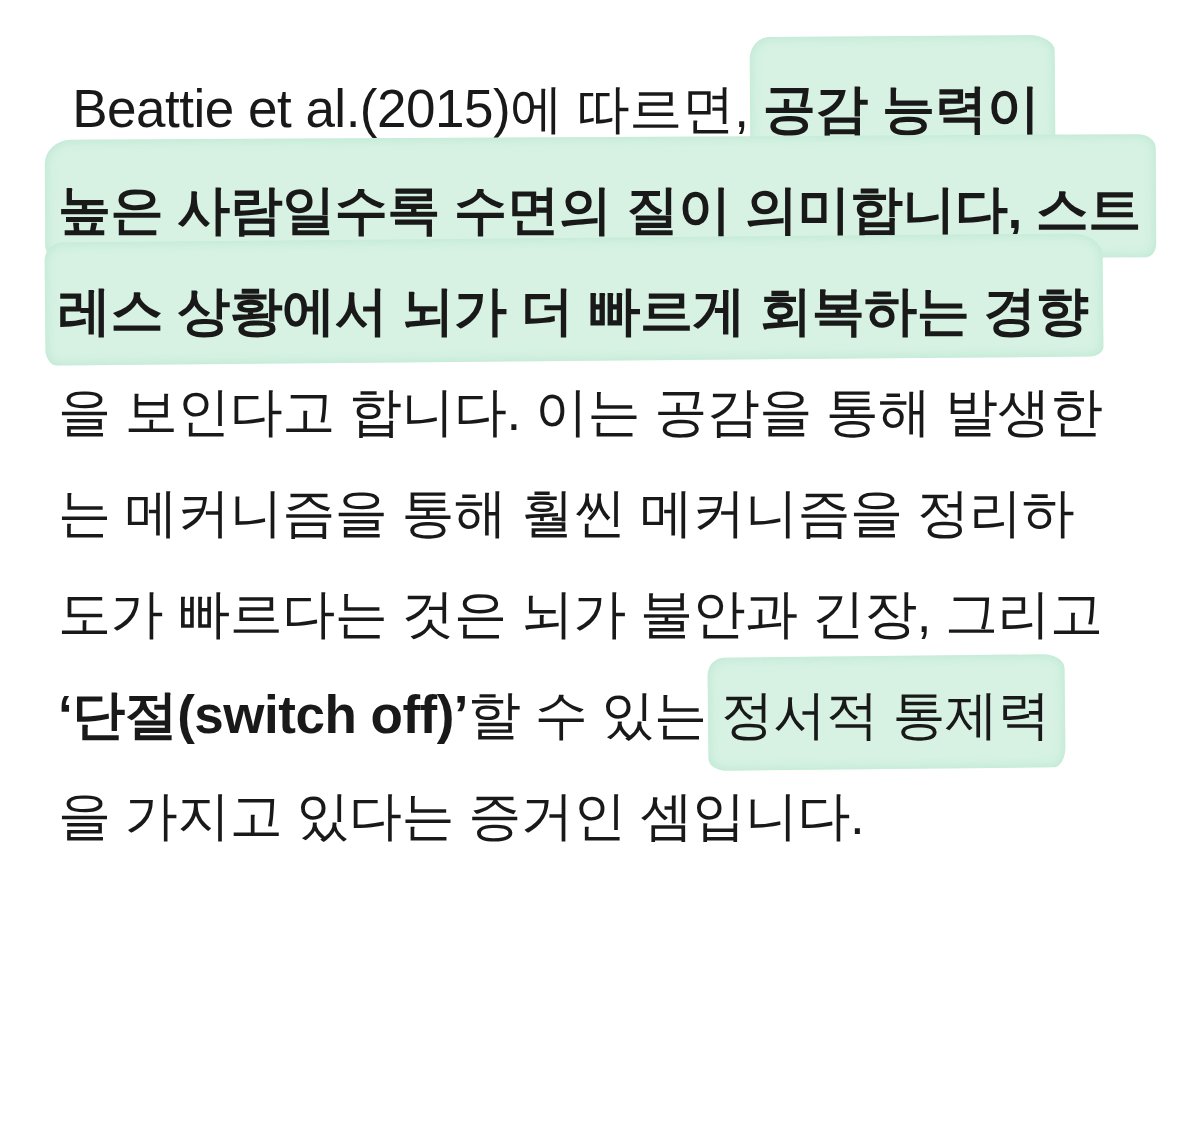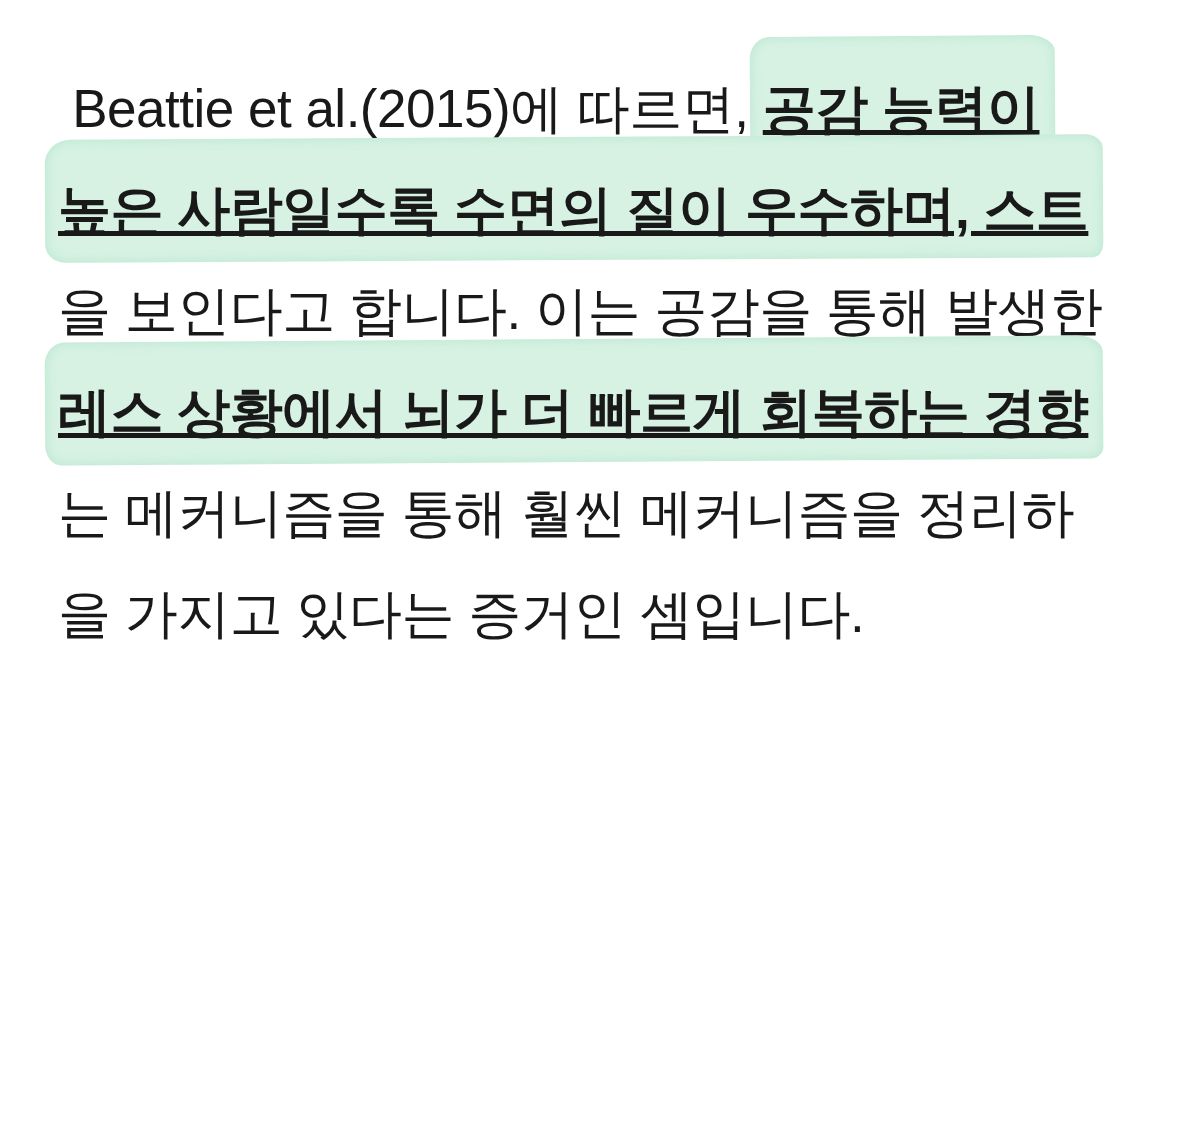--- a/index.html
+++ b/index.html
@@ -25,21 +25,20 @@
     white-space: pre;
   }
   .seg { }
   .bold {
     font-weight: 700;
   }
   .hl {
     position: relative;
     display: inline-block;
     z-index: 0;
-    text-decoration: underline;
   }
   .hl::before {
     content: "";
     position: absolute;
     z-index: -1;
     left: -13px;
     right: -15px;
     background: var(--hl-color, #d7f2e3);
     box-shadow: inset 0 0 12px rgba(168, 224, 198, 0.65);
   }
@@ -59,18 +58,20 @@
   }
   
   .line:nth-child(2) .hl-high::before { transform: rotate(-0.3deg); border-radius: 26px 18px 10px 20px / 24px 14px 14px 18px; }
   .line:nth-child(3) .hl-high::before { transform: rotate(-0.5deg); border-radius: 18px 30px 14px 12px / 18px 22px 10px 16px; }
 </style>
 </head>
 <body style="background: rgb(255, 255, 255);">
 
 <div class="paragraph" id="paragraph" style="color: rgb(25, 25, 25); --hl-color: #d7f2e3;">
     <div class="line"><span class="seg"> Beattie et al.(2015)에 따르면, </span><span class="seg bold hl hl-high">공감 능력이</span></div>
-    <div class="line"><span class="seg bold hl hl-high">높은 사람일수록 수면의 질이 우수하며, 스트</span></div>
+    <div class="line"><span class="seg bold hl hl-high">높은 사람일수록 수면의 질이 의미합니다, 스트</span></div>
+    <div class="line"><span class="seg bold hl hl-high">레스 상황에서 뇌가 더 빠르게 회복하는 경향</span></div>
     <div class="line"><span class="seg">을 보인다고 합니다. 이는 공감을 통해 발생한</span></div>
-    <div class="line"><span class="seg bold hl hl-high">레스 상황에서 뇌가 더 빠르게 회복하는 경향</span></div>
     <div class="line"><span class="seg">는 메커니즘을 통해 훨씬 메커니즘을 정리하</span></div>
+    <div class="line"><span class="seg">도가 빠르다는 것은 뇌가 불안과 긴장, 그리고</span></div>
+    <div class="line"><span class="seg bold">‘단절(switch off)’</span><span class="seg">할 수 있는 </span><span class="seg hl hl-mid">정서적 통제력</span></div>
     <div class="line"><span class="seg">을 가지고 있다는 증거인 셈입니다.</span></div>
   </div>
 
 </body></html>

